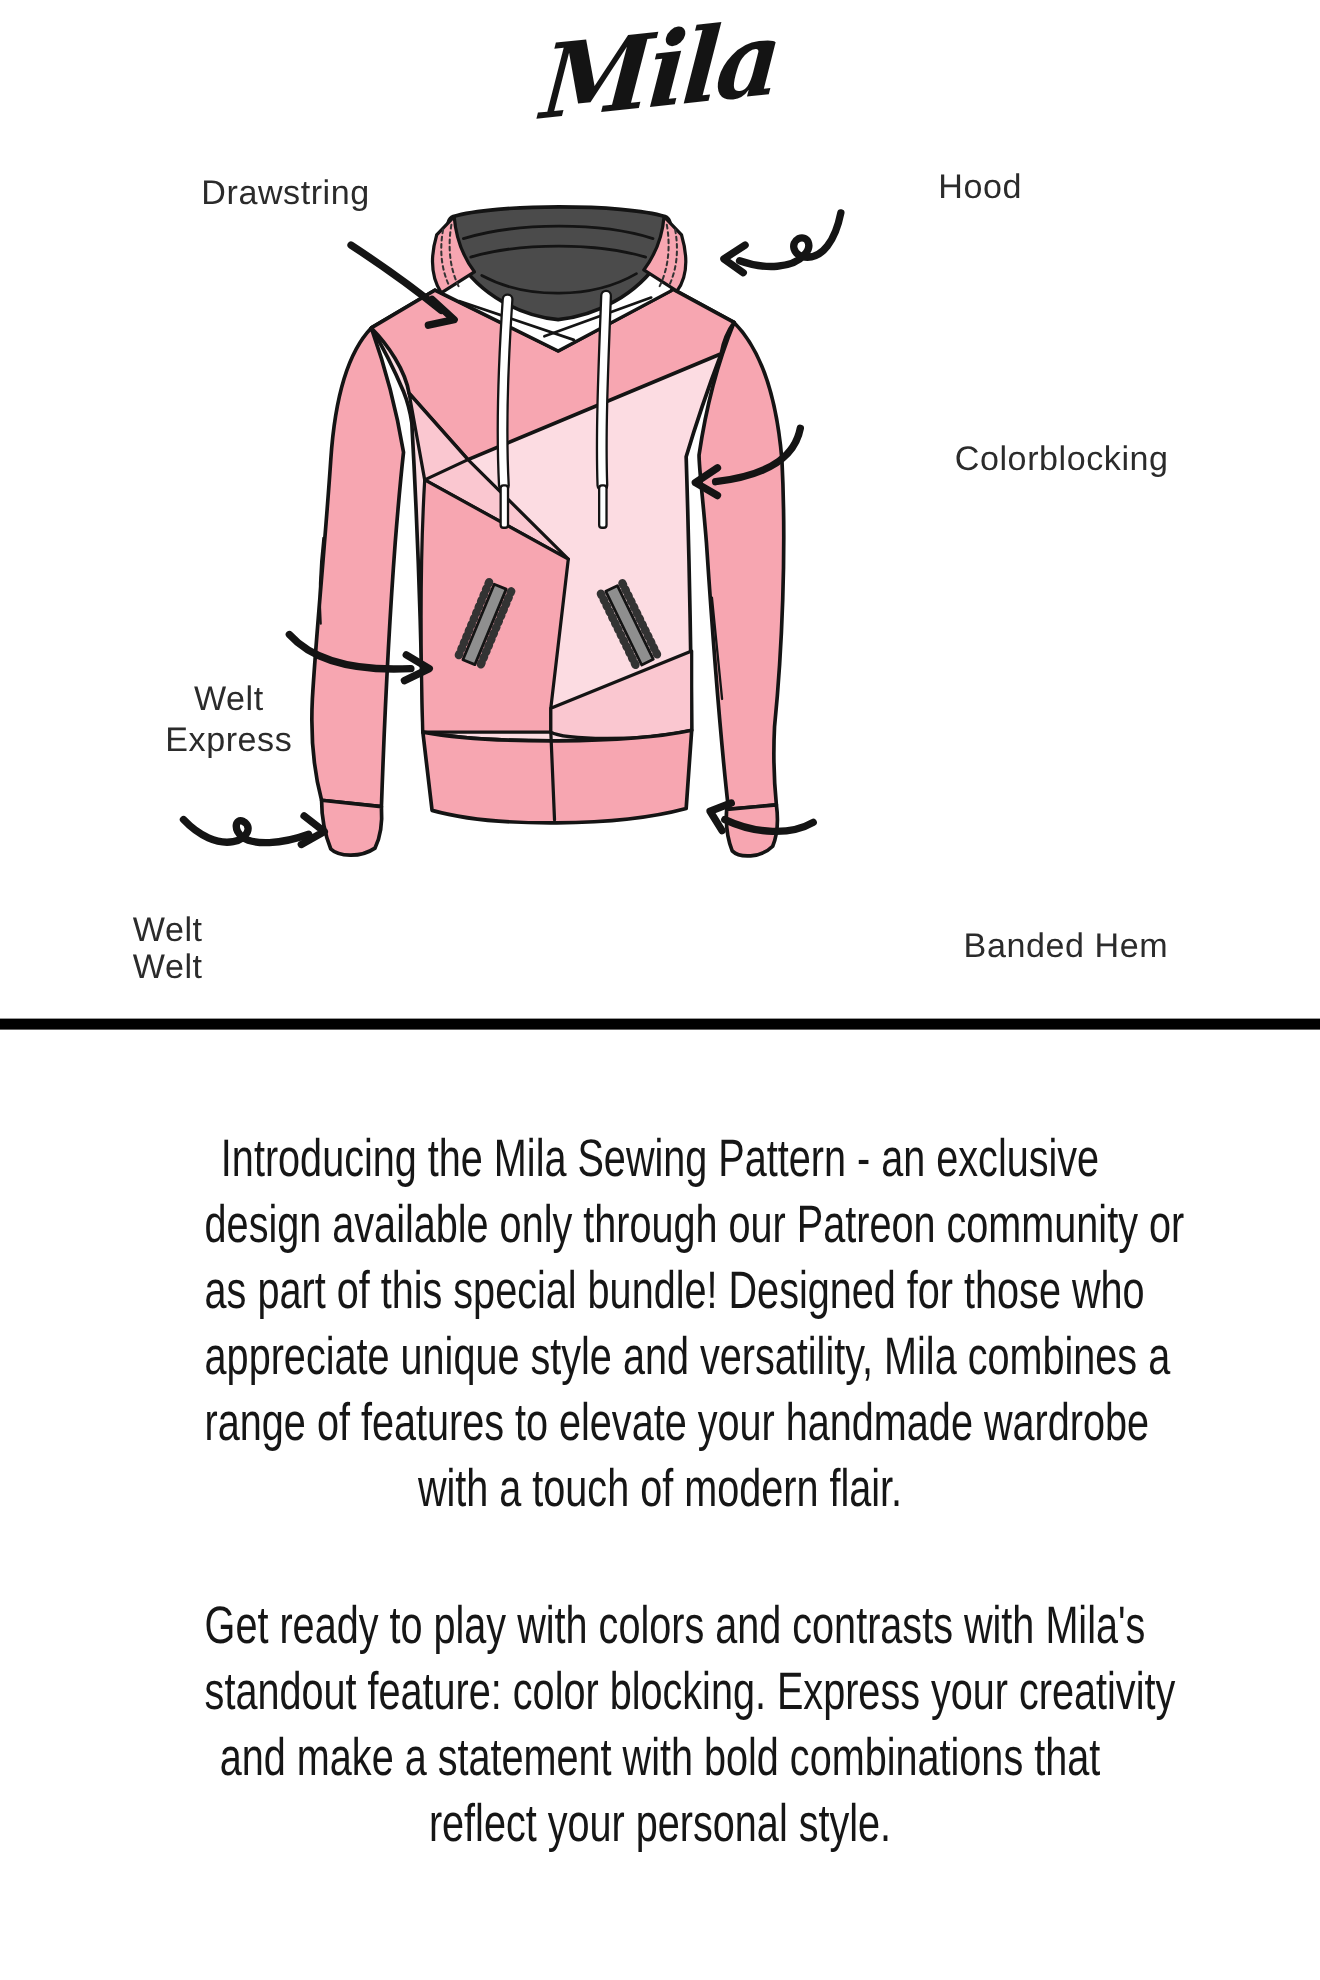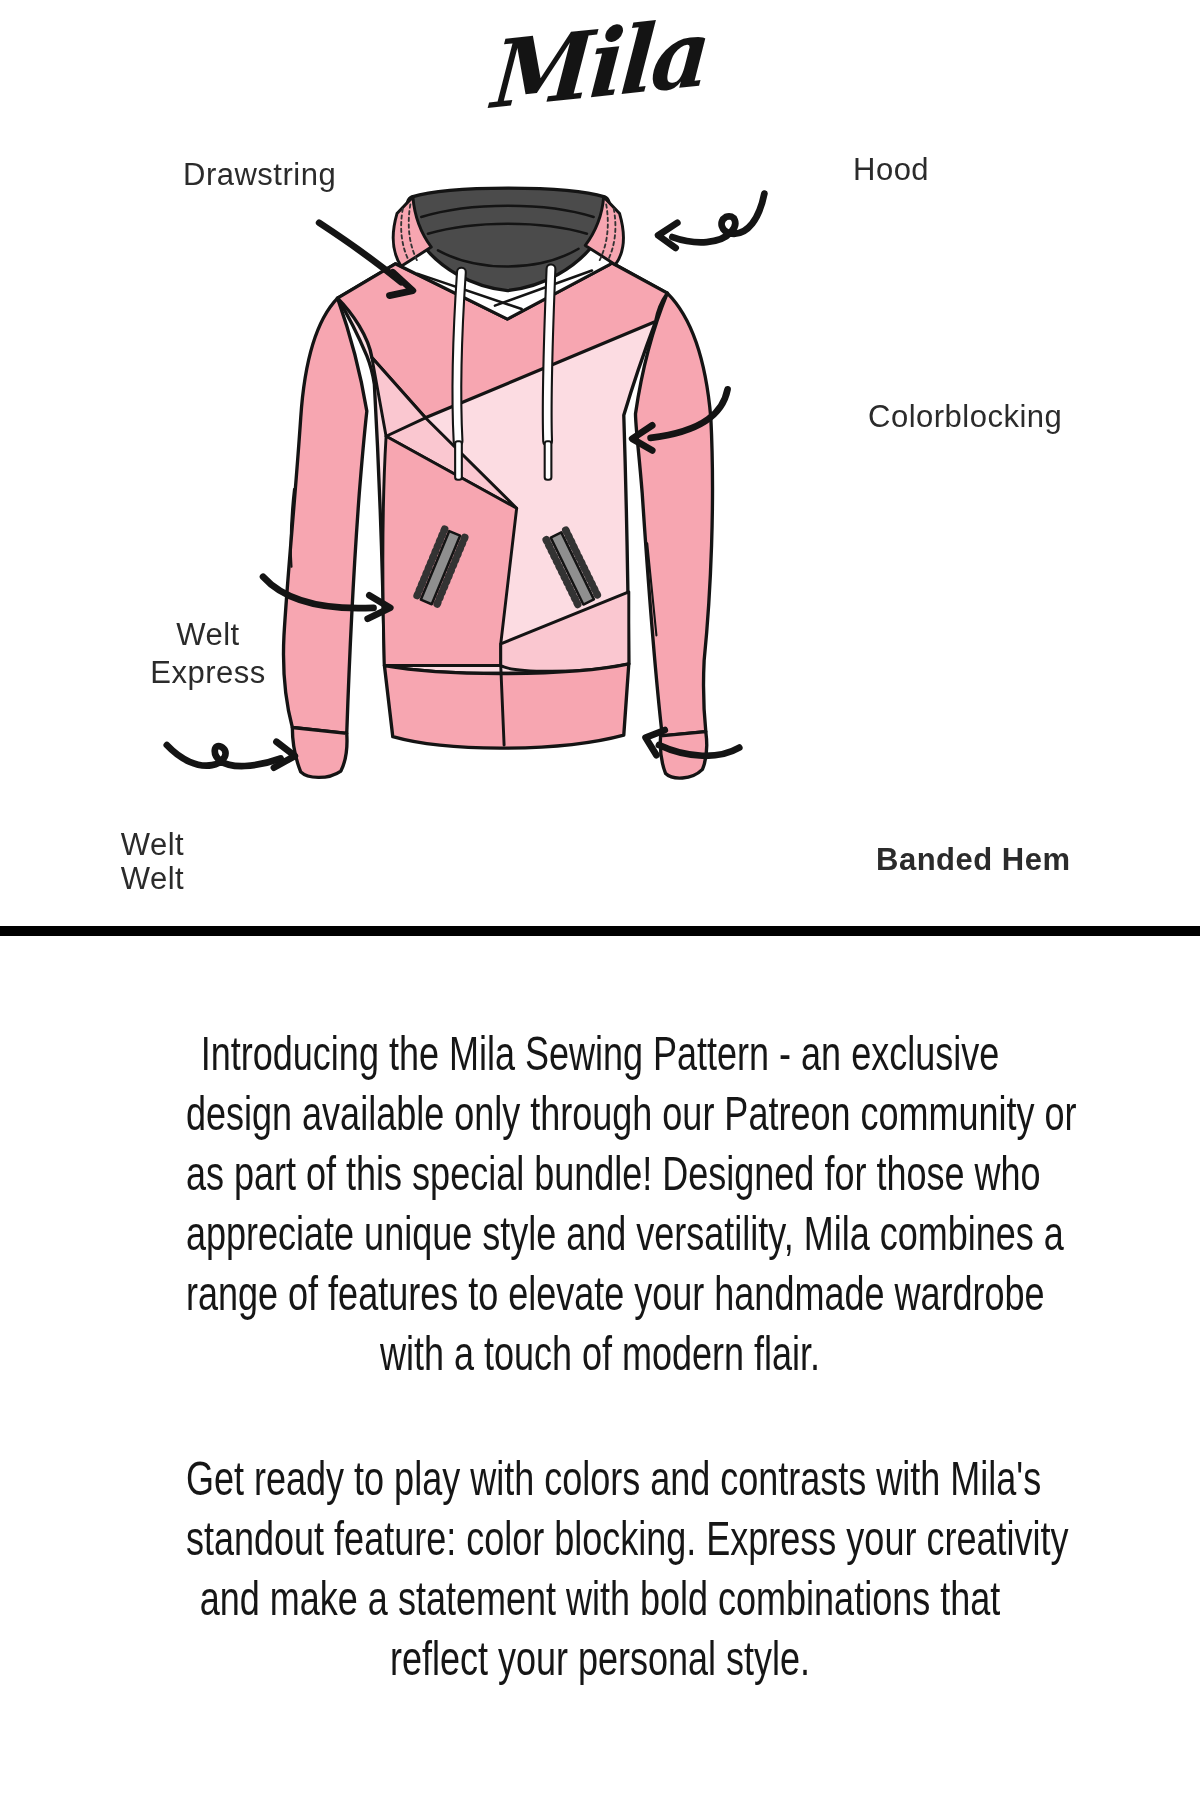--- a/index.html
+++ b/index.html
@@ -36,21 +36,21 @@
     color:var(--c-label_text,#2b2b2b);
     letter-spacing:0.5px;
     white-space:nowrap;
   }
   .dlabel.center{text-align:center;white-space:normal;margin-top:33px;}
   .lab-drawstring{left:183px;top:157px;}
   .lab-hood{left:853px;top:152px;}
   .lab-colorblocking{left:868px;top:399px;}
   .lab-welt{left:128px;top:583px;width:160px;line-height:38px;}
   .lab-wrist{left:95px;top:795px;width:115px;line-height:34px;}
-  .lab-banded{left:876px;top:842px;font-weight:bold;}
+  .lab-banded{left:876px;top:842px;}
   
   .divider{
     position:absolute;left:0;top:926px;width:1200px;height:10px;
     background:var(--c-divider,#000);
   }
   
   .body-text{
     position:absolute;left:48px;top:1024px;width:1104px;
     color:var(--c-body_text,#161616);
     text-align:center;

